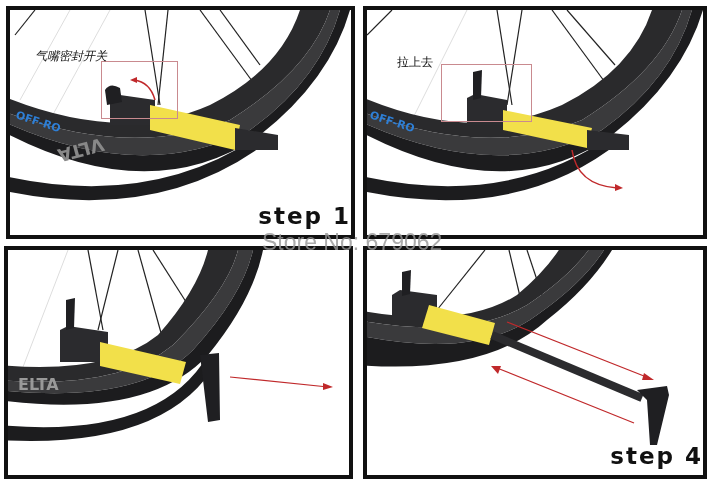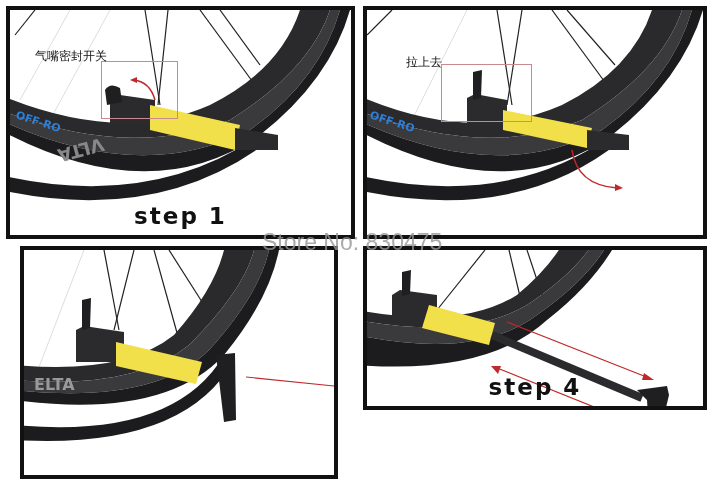--- a/index.html
+++ b/index.html
@@ -6,21 +6,21 @@
     body {
       width: 721px; height: 490px; background: #ffffff; position: relative; overflow: hidden;
       font-family: "Liberation Sans", sans-serif;
     }
     .panel {
       position: absolute; box-sizing: border-box; border: 4px solid #111111;
       background: #ffffff; overflow: hidden;
     }
     .panel svg.scene { position: absolute; left: 0; top: 0; }
     .step-label {
-      position: absolute; bottom: 6px; left: 0; right: 0; text-align: center;
+      position: absolute; bottom: 6px; left: 0; right: 0; text-align: right;
       font-family: "DejaVu Sans", sans-serif; font-weight: bold; font-size: 23px;
       letter-spacing: 2px; color: #111111;
     }
     .note {
       position: absolute; font-family: "DejaVu Sans", sans-serif; font-size: 12px; color: #111;
     }
     .highlight-box {
       position: absolute; border: 1px solid #c98a8f; box-sizing: border-box;
     }
     .watermark {
@@ -57,21 +57,21 @@
 
     <path d="M 100 90 L 110 85 L 145 90 L 145 115 L 100 115 Z" fill="#2b2b2e"></path>
     <path d="M 140 95 L 230 115 L 225 140 L 140 120 Z" fill="#f2e04a"></path>
     <path d="M 225 118 L 268 125 L 268 140 L 225 140 Z" fill="#2b2b2e"></path>
     <path d="M 95 80 Q 100 72 110 78 L 112 92 L 97 95 Z" fill="#1f1f22"></path>
 
     <path d="M 145 90 Q 140 72 124 70" stroke="#c0292b" stroke-width="1.5" fill="none"></path>
     <polygon points="120,70 127,67 127,73" fill="#c0292b"></polygon>
   </svg>
   <div class="highlight-box" style="left:91px; top:51px; width:77px; height:58px;"></div>
-  <div class="note" style="left:25px; top:38px;">气嘴密封开关</div>
+  <div class="note" style="left:25px; top:38px;font-style:italic;">气嘴密封开关</div>
   <div class="step-label">step 1</div>
 </div>
 
 <div class="panel" style="left:363px; top:6px; width:344px; height:233px;">
   <svg class="scene" width="336" height="225" viewBox="0 0 336 225">
     <g stroke="#222" stroke-width="1.2">
       <line x1="130" y1="0" x2="145" y2="95"></line>
       <line x1="155" y1="0" x2="140" y2="95"></line>
       <line x1="185" y1="0" x2="240" y2="75"></line>
       <line x1="200" y1="0" x2="248" y2="55"></line>
@@ -86,24 +86,24 @@
     <path d="M -10 165 Q 140 200 245 125 L 255 130 Q 150 215 -10 180 Z" fill="#1c1c1e"></path>
     <text x="2" y="108" fill="#2e7fd6" font-size="11" font-weight="bold" transform="rotate(18 2 108)" font-family="DejaVu Sans, sans-serif">OFF-RO</text>
     <path d="M 100 88 L 108 84 L 140 90 L 140 115 L 100 115 Z" fill="#2b2b2e"></path>
     <path d="M 106 62 L 115 60 L 114 88 L 106 90 Z" fill="#1f1f22"></path>
     <path d="M 136 100 L 225 118 L 220 138 L 136 120 Z" fill="#f2e04a"></path>
     <path d="M 220 120 L 262 125 L 262 140 L 220 140 Z" fill="#2b2b2e"></path>
     <path d="M 205 140 Q 210 175 250 178" stroke="#c0292b" stroke-width="1.5" fill="none"></path>
     <polygon points="256,178 248,174 248,181" fill="#c0292b"></polygon>
   </svg>
   <div class="highlight-box" style="left:74px; top:54px; width:91px; height:58px;"></div>
-  <div class="note" style="left:30px; top:44px;margin-left:9px;">拉上去</div>
+  <div class="note" style="left:30px; top:44px;">拉上去</div>
 </div>
 
-<div class="panel" style="left:20px; top:246px; width:318px; height:233px;">
+<div class="panel" style="left:4px; top:246px; width:349px; height:233px;">
   <svg class="scene" width="341" height="225" viewBox="0 0 341 225">
     <g stroke="#222" stroke-width="1.2">
       <line x1="80" y1="0" x2="95" y2="80"></line>
       <line x1="110" y1="0" x2="90" y2="80"></line>
       <line x1="130" y1="0" x2="155" y2="90"></line>
       <line x1="145" y1="0" x2="180" y2="55"></line>
     </g>
     <g stroke="#ddd" stroke-width="1">
         <line x1="60" y1="0" x2="10" y2="130"></line>
       </g>
@@ -114,21 +114,21 @@
     <text x="10" y="140" fill="#999" font-size="16" font-weight="bold" font-family="DejaVu Sans, sans-serif">ELTA</text>
     <path d="M 52 80 L 60 76 L 100 82 L 100 112 L 52 112 Z" fill="#2b2b2e"></path>
     <path d="M 58 50 L 67 48 L 66 78 L 58 80 Z" fill="#1f1f22"></path>
     <path d="M 92 92 L 178 112 L 172 134 L 92 116 Z" fill="#f2e04a"></path>
     <path d="M 192 105 L 211 103 L 212 170 L 200 172 L 195 130 Z" fill="#1f1f22"></path>
     <line x1="222" y1="127" x2="320" y2="137" stroke="#c0292b" stroke-width="1.2"></line>
     <polygon points="325,137 315,133 315,140" fill="#c0292b"></polygon>
   </svg>
 </div>
 
-<div class="panel" style="left:363px; top:246px; width:344px; height:164px;">
+<div class="panel" style="left:363px; top:246px; width:344px; height:233px;">
   <svg class="scene" width="336" height="225" viewBox="0 0 336 225">
     <g stroke="#222" stroke-width="1.2">
       <line x1="118" y1="0" x2="70" y2="60"></line>
       <line x1="142" y1="0" x2="155" y2="55"></line>
       <line x1="160" y1="0" x2="175" y2="45"></line>
     </g>
     <path d="M -10 70 Q 100 90 160 55 Q 205 25 225 -5 L 195 -5 Q 180 20 150 45 Q 95 80 -10 60 Z" fill="#2a2a2c"></path>
     <path d="M -10 85 Q 110 110 170 65 Q 220 30 240 -5 L 225 -5 Q 205 25 160 55 Q 100 90 -10 70 Z" fill="#3a3a3c"></path>
     <path d="M -10 115 Q 120 125 180 70 Q 225 35 248 -5 L 240 -5 Q 220 30 170 65 Q 110 110 -10 85 Z" fill="#1c1c1e"></path>
     <path d="M 25 45 L 33 40 L 70 45 L 70 70 L 25 70 Z" fill="#2b2b2e"></path>
@@ -137,13 +137,13 @@
     <line x1="125" y1="85" x2="275" y2="148" stroke="#2b2b2e" stroke-width="8"></line>
     <path d="M 270 140 L 300 136 L 302 145 L 290 195 L 283 195 L 280 150 Z" fill="#1f1f22"></path>
     <line x1="140" y1="72" x2="282" y2="128" stroke="#c0292b" stroke-width="1.2"></line>
     <polygon points="287,130 277,123 275,130" fill="#c0292b"></polygon>
     <line x1="267" y1="173" x2="130" y2="118" stroke="#c0292b" stroke-width="1.2"></line>
     <polygon points="124,116 134,116 131,124" fill="#c0292b"></polygon>
   </svg>
   <div class="step-label">step 4</div>
 </div>
 
-<div class="watermark">Store No: 830475</div>
+<div class="watermark">Store No: 679062</div>
 
 </body></html>

